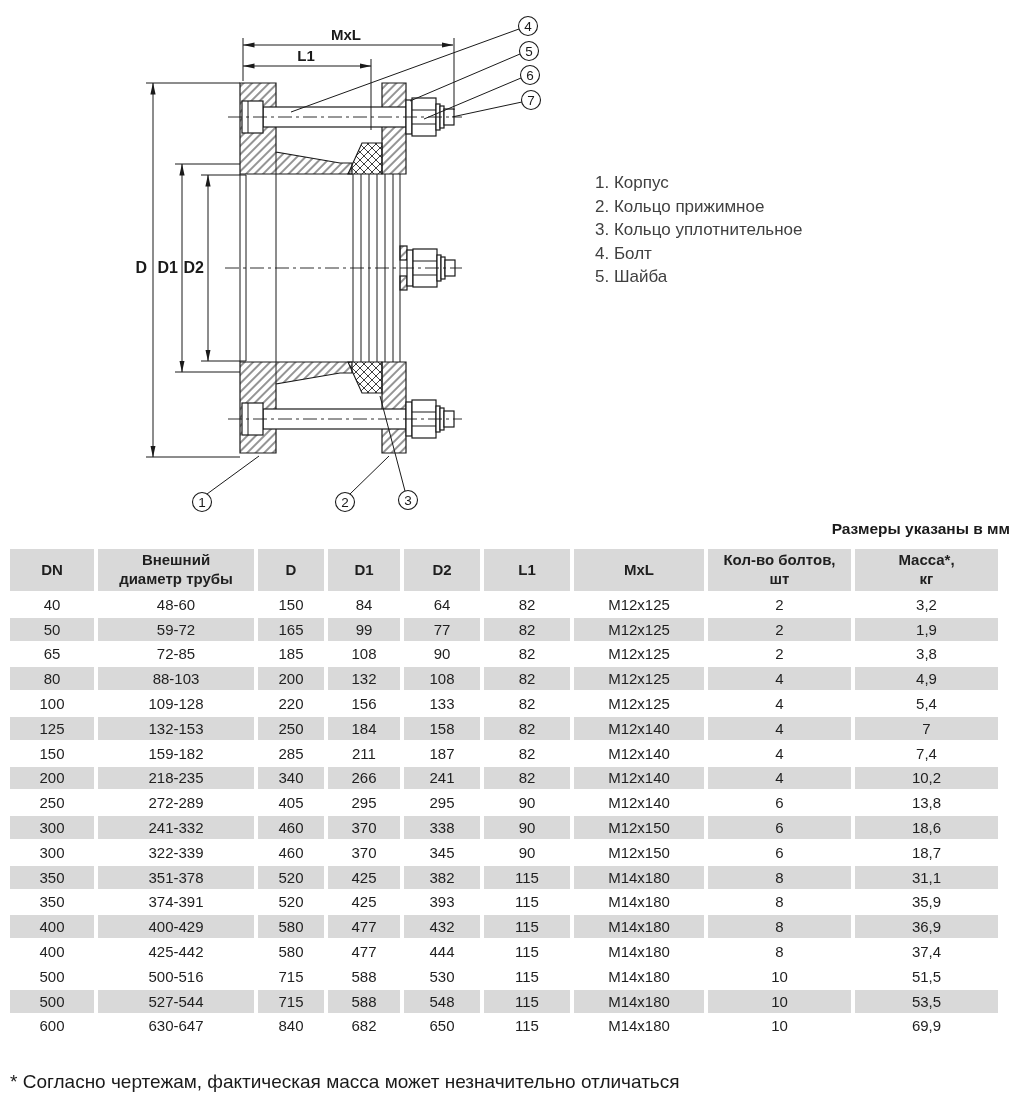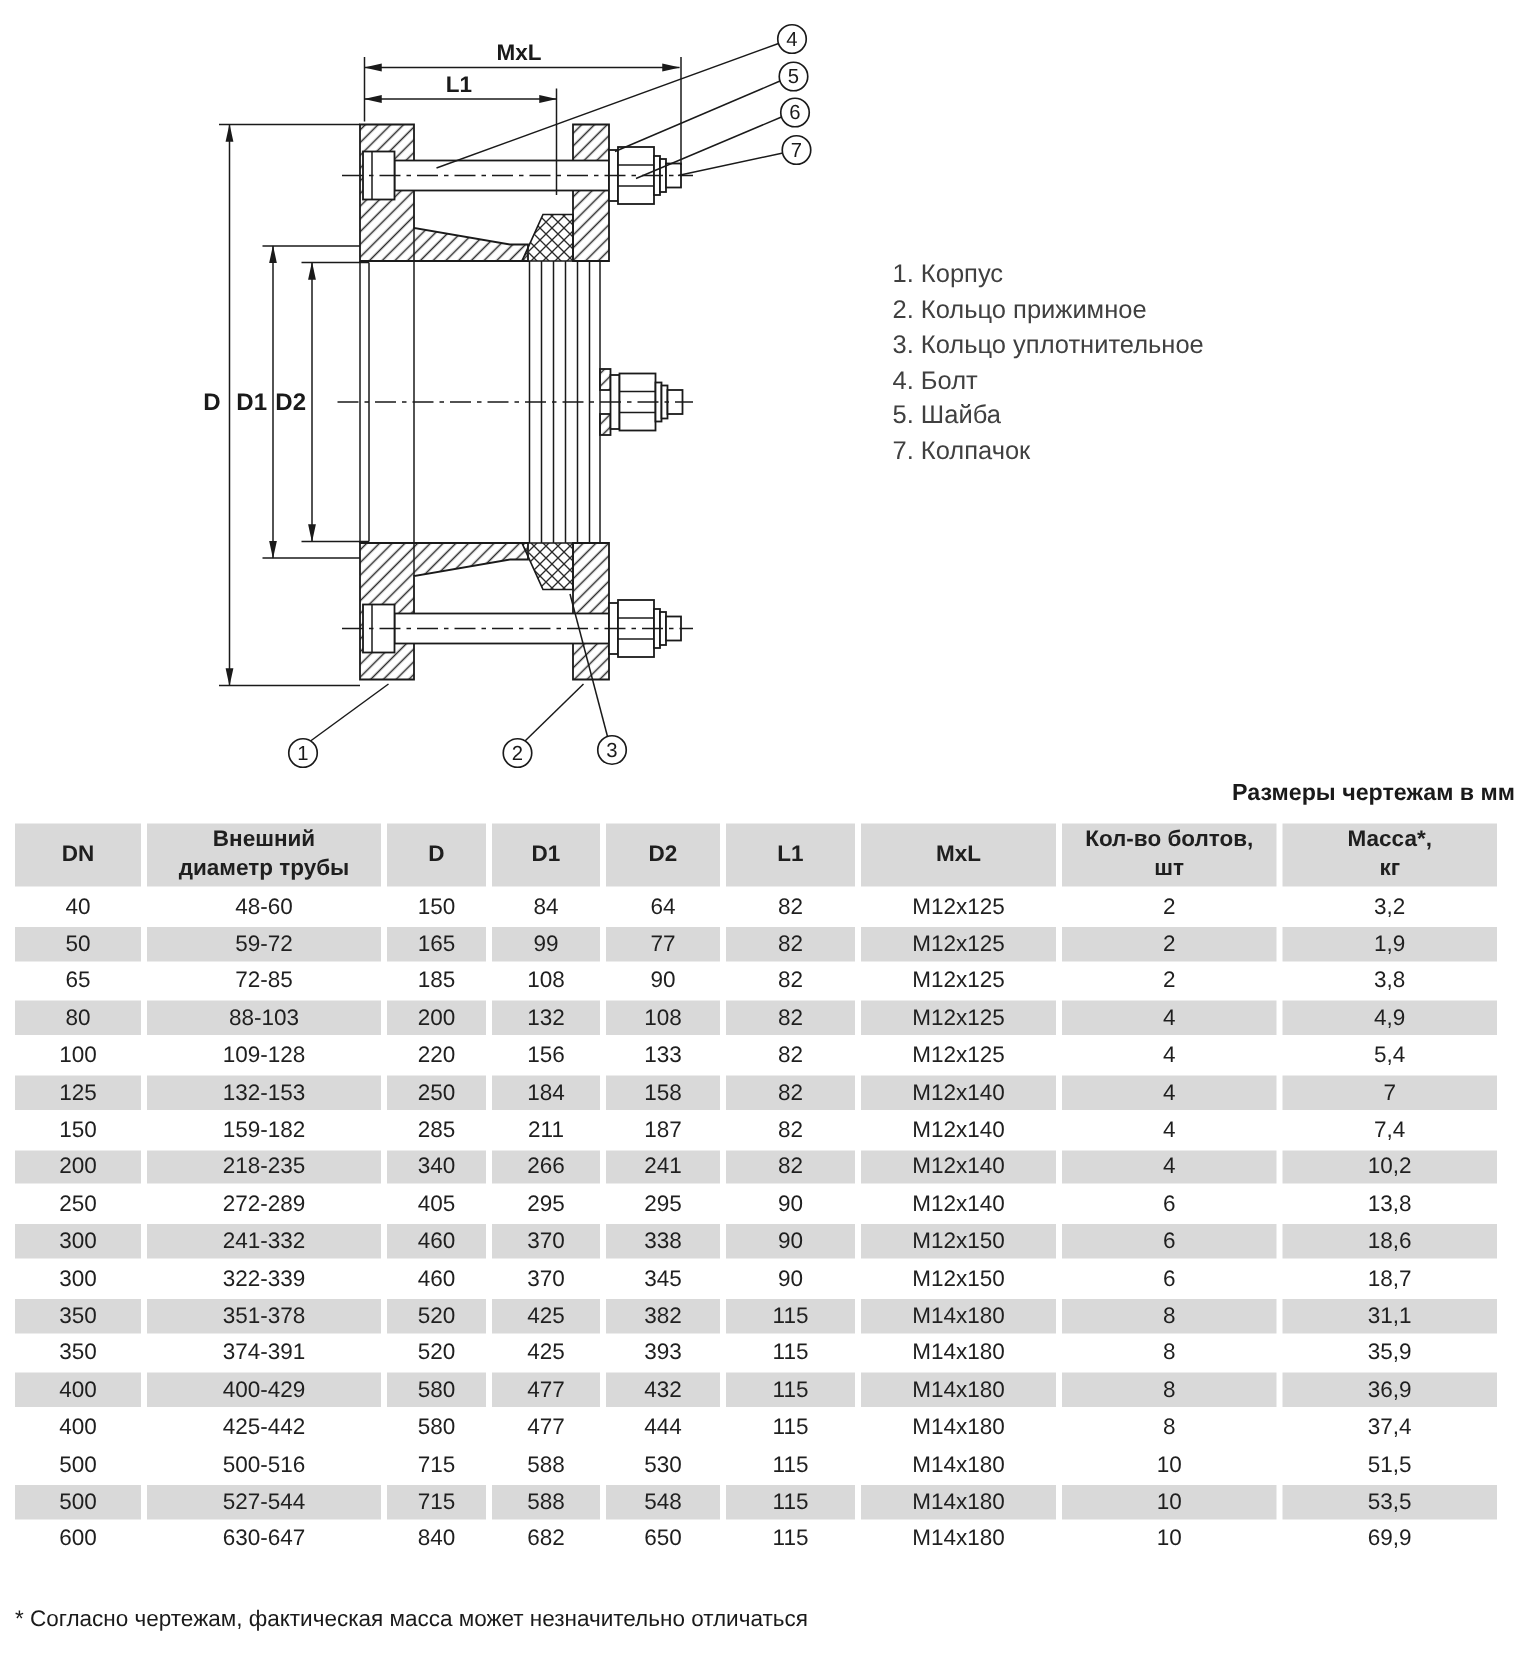--- a/index.html
+++ b/index.html
@@ -26,21 +26,21 @@
   table.spec th{
     background:#d9d9d9;font-weight:700;font-size:15px;line-height:1.25;
     height:42px;padding:0 2px;text-align:center;vertical-align:middle;color:#1f1f1f;
   }
   table.spec td{
     font-size:15px;height:22.8px;padding:0 2px;
     text-align:center;vertical-align:middle;color:#1f1f1f;background:#ffffff;
   }
   table.spec tr.alt td{background:#d9d9d9;}
   .footnote{
-    position:absolute;left:10px;top:1071px;font-size:15px;color:#1a1a1a;
+    position:absolute;left:10px;top:1071px;font-size:19px;color:#1a1a1a;
   }
 </style>
 </head>
 <body>
 
 <svg class="drawing" width="580" height="525" viewBox="0 0 580 525">
   <defs>
     <pattern id="hatch" patternUnits="userSpaceOnUse" width="6" height="6" patternTransform="rotate(45)">
       <path d="M3,0 V6" stroke="#2a2a2a" stroke-width="1"></path>
     </pattern>
@@ -200,24 +200,23 @@
     </g>
   </g>
 </svg>
 
 <div class="legend" id="legend">
     <div class="li"><span>1. </span><span>Корпус</span></div>
     <div class="li"><span>2. </span><span>Кольцо прижимное</span></div>
     <div class="li"><span>3. </span><span>Кольцо уплотнительное</span></div>
     <div class="li"><span>4. </span><span>Болт</span></div>
     <div class="li"><span>5. </span><span>Шайба</span></div>
-    <div class="li"><span>7. </span><span>Колпачок</span></div>
   </div>
 
-<div class="units-note">Размеры чертежам в мм</div>
+<div class="units-note">Размеры указаны в мм</div>
 
 <table class="spec" id="spec-table">
   <colgroup id="spec-cols">
       <col style="width: 84px;">
       <col style="width: 156px;">
       <col style="width: 66px;">
       <col style="width: 72px;">
       <col style="width: 76px;">
       <col style="width: 86px;">
       <col style="width: 130px;">

